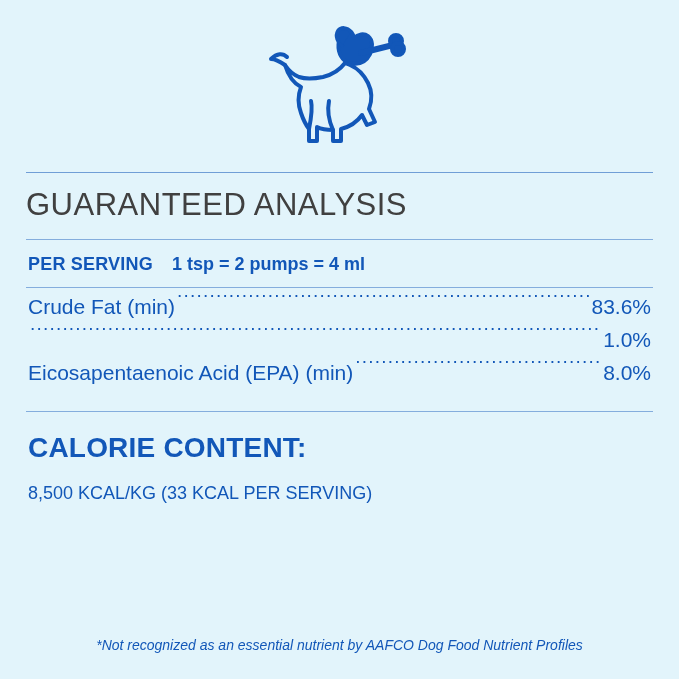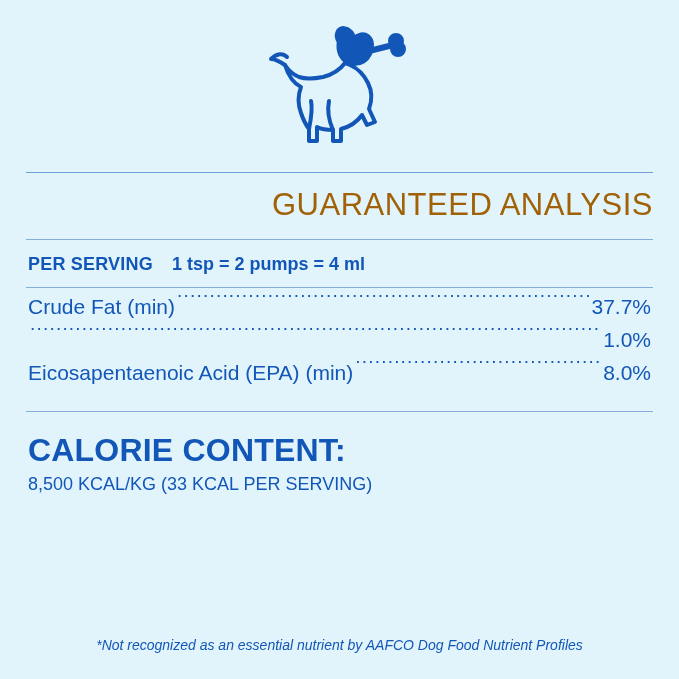--- a/index.html
+++ b/index.html
@@ -36,25 +36,25 @@
   .rule {
     height: 1px;
     background: #1257b8;
     opacity: .55;
     width: 100%;
   }
   .rule.soft { opacity: .45; }
 
   
   .title {
-    text-align: right;
+    text-align: left;
     font-size: 31px;
     letter-spacing: .5px;
     font-weight: 400;
-    color: #a16207;
+    color: #404040;
     padding: 14px 0 16px;
   }
 
   
   .serving {
     padding: 14px 2px 12px;
     font-size: 18px;
     white-space: nowrap;
   }
   .serving .label {
@@ -101,24 +101,24 @@
     font-size: 13px;
     vertical-align: super;
     line-height: 0;
   }
 
   
   .calorie-block {
     padding: 20px 2px 0;
   }
   .calorie-head {
-    font-size: 32px;
+    font-size: 28px;
     font-weight: 700;
     letter-spacing: .2px;
-    margin-bottom: 5px;
+    margin-bottom: 19px;
   }
   .calorie-body {
     font-size: 18px;
     font-weight: 400;
   }
 
   
   .footnote {
     position: absolute;
     left: 0;
@@ -179,21 +179,21 @@
     <span class="value">1 tsp = 2 pumps = 4 ml</span>
   </div>
 
   <div class="rule soft"></div>
 
   <div class="rows">
 
     <div class="row">
       <span class="name">Crude Fat (min)</span>
       <span class="dots"></span>
-      <span class="val">37.7%</span>
+      <span class="val">83.6%</span>
     </div>
 
     <div class="row">
       <span class="dots"></span>
       <span class="val">1.0%</span>
     </div>
 
     <div class="row">
       <span class="name">Eicosapentaenoic Acid (EPA) (min)</span>
       <span class="dots"></span>

